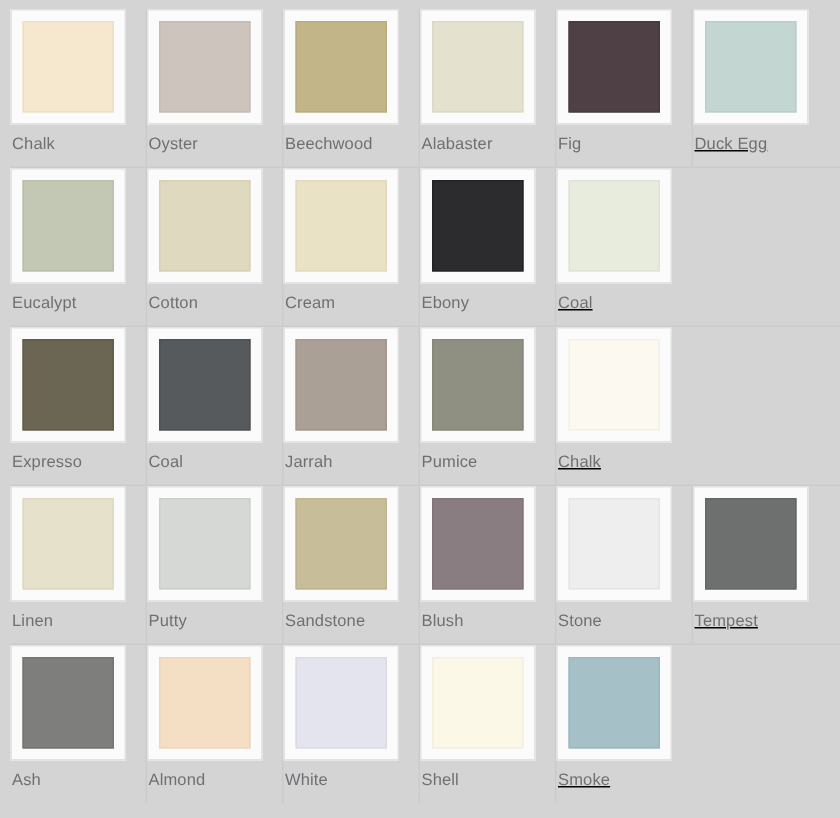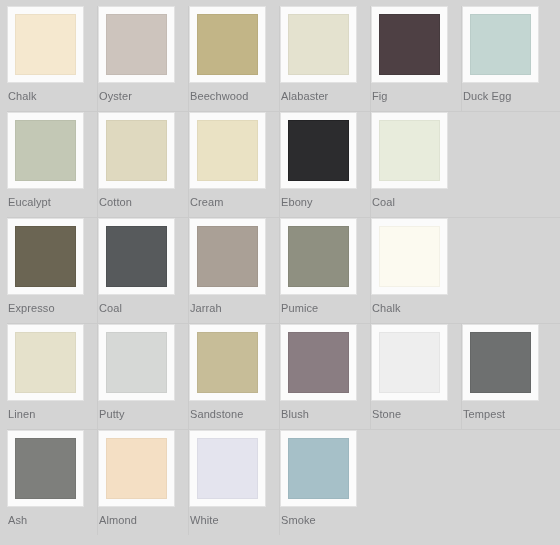--- a/index.html
+++ b/index.html
@@ -35,20 +35,21 @@
     height: 105px;
     box-sizing: border-box;
     display: flex;
     flex-direction: column;
     align-items: flex-start;
     border-right: 1px solid #cbcbcb;
     position: relative;
   }
   .swatch-cell.last-in-row {
     border-right: none;
+    text-decoration: underline;
   }
 
   .swatch-frame {
     width: 77px;
     height: 77px;
     box-sizing: border-box;
     background: #fbfbfb;
     border: 1px solid #e2e2e2;
     padding: 7px;
     display: flex;
@@ -239,20 +240,26 @@
           <span class="swatch-chip" style="background: rgb(244, 223, 196); border: 1px solid rgb(235, 214, 187);"></span>
         </div>
         <div class="swatch-label">Almond</div>
       </div>
       <div class="swatch-cell">
         <div class="swatch-frame">
           <span class="swatch-chip" style="background: rgb(228, 228, 238); border: 1px solid rgb(219, 219, 229);"></span>
         </div>
         <div class="swatch-label">White</div>
       </div>
+      <div class="swatch-cell">
+        <div class="swatch-frame">
+          <span class="swatch-chip" style="background: rgb(251, 248, 232); border: 1px solid rgb(242, 239, 223);"></span>
+        </div>
+        <div class="swatch-label">Shell</div>
+      </div>
       <div class="swatch-cell last-in-row">
         <div class="swatch-frame">
           <span class="swatch-chip" style="background: rgb(166, 192, 200); border: 1px solid rgb(157, 183, 191);"></span>
         </div>
         <div class="swatch-label">Smoke</div>
       </div>
     </div>
   </div>
 
 </body></html>

